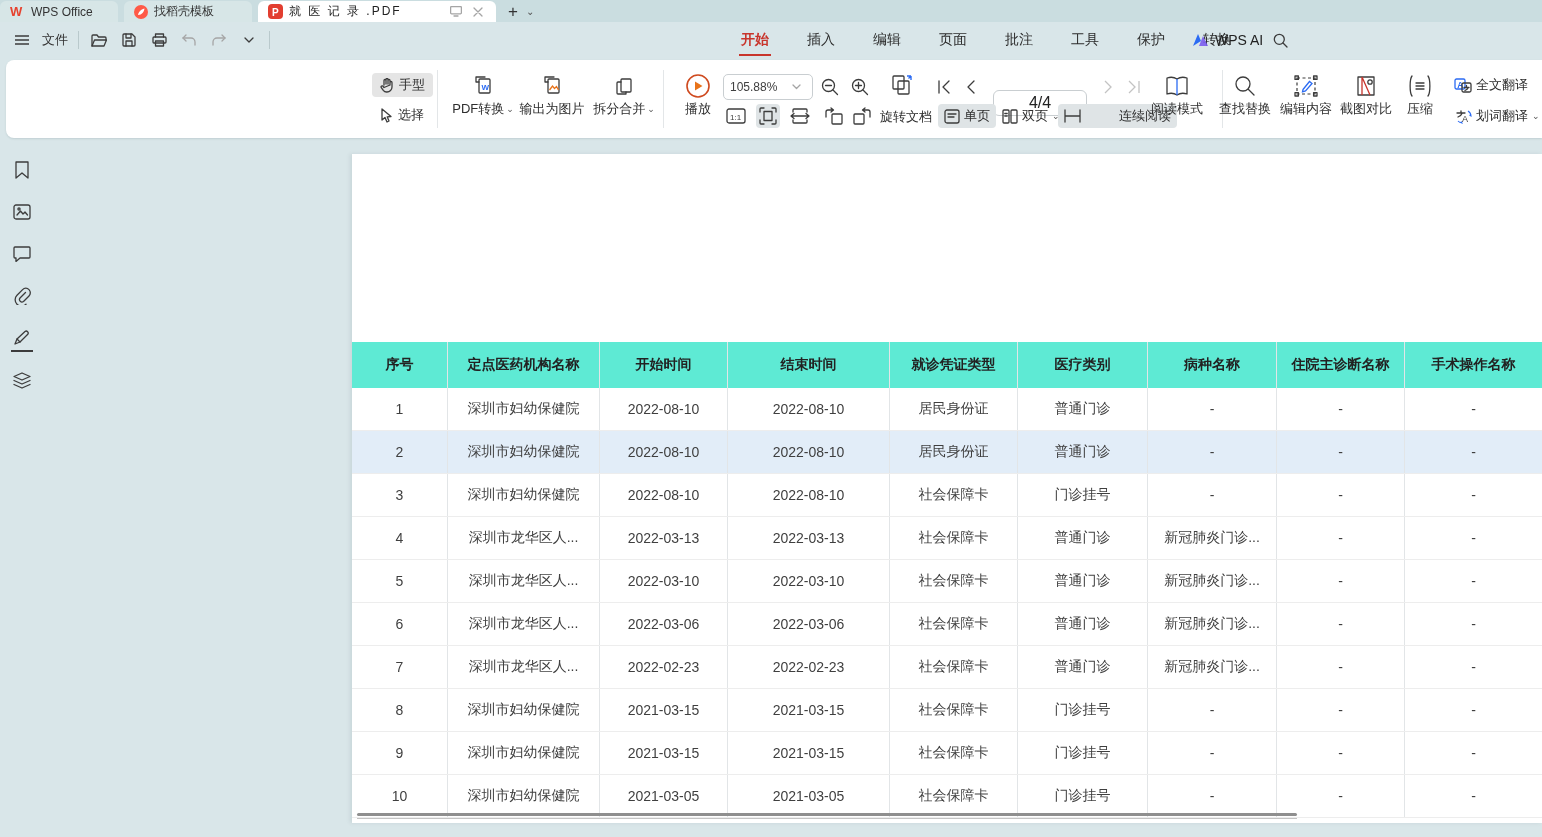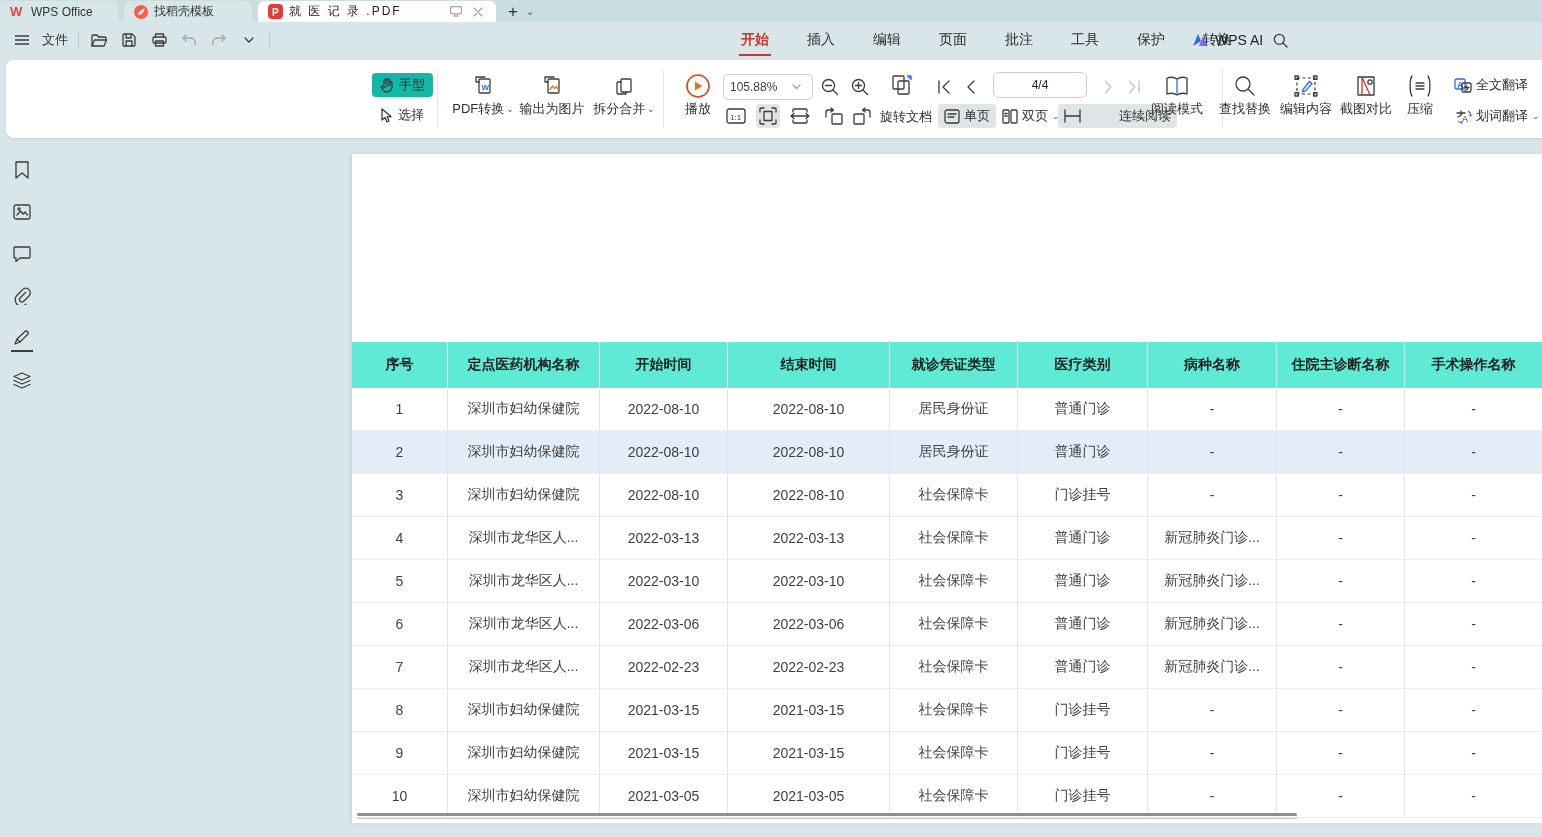--- a/index.html
+++ b/index.html
@@ -36,33 +36,33 @@
   .menu-tab.active::after { content:""; position:absolute; left:0; right:0; bottom:-1px; height:2px; background:#c8352c; }
   .wps-ai { position:absolute; left:1192px; top:0; height:36px; display:flex; align-items:center; gap:6px; font-size:14px; color:#222; }
   .mb-search { position:absolute; left:1270px; top:8px; }
 
   
   .ribbon { position:absolute; left:6px; top:60px; width:1536px; height:78px;
     background:#ffffff; border-radius:8px 0 0 8px; box-shadow:0 1px 2px rgba(60,90,95,.15); }
   .ribbon .abs { position:absolute; }
   .tool-toggle { display:flex; align-items:center; gap:5px; font-size:13px; color:#2e2e2e;
     height:24px; padding:0 8px; border-radius:4px; white-space:nowrap; }
-  .tool-toggle.on { background:#14b8a6; }
+  .tool-toggle.on { background:#e5e5e5; }
   .bigbtn { position:absolute; display:flex; flex-direction:column; align-items:center; font-size:13px; color:#2e2e2e; white-space:nowrap; }
   .bigbtn .ic { height:28px; display:flex; align-items:center; justify-content:center; }
   .bigbtn .lb { display:flex; align-items:center; gap:2px; }
   .chev-s { font-size:9px; color:#555; }
   .rdiv { position:absolute; top:10px; width:1px; height:58px; background:#e3e6e8; }
   .iconbtn { position:absolute; width:24px; height:24px; display:flex; align-items:center; justify-content:center; border-radius:4px; }
   .iconbtn.on { background:#dfe4e6; }
   .zoom-select { position:absolute; left:717px; top:14px; width:90px; height:26px; border:1px solid #c9ced1;
     border-radius:5px; display:flex; align-items:center; padding:0 6px; gap:4px; background:#fff; }
   .zoom-select input { width:58px; border:0; outline:0; font-size:12px; color:#404040; font-family:inherit; }
-  .page-input { position:absolute; left:987px; top:12px; width:94px; height:26px; border:1px solid #c9ced1;
-    border-radius:6px; text-align:center; font-size:12px; color:#222; outline:0; font-family:inherit; background:#fff; }
+  .page-input { position:absolute; left:987px; top:30px; width:94px; height:26px; border:1px solid #c9ced1;
+    border-radius:6px; text-align:center; font-size:16px; color:#222; outline:0; font-family:inherit; background:#fff; }
   .rowbtn { position:absolute; height:24px; display:flex; align-items:center; gap:4px; font-size:13px; color:#2e2e2e; padding:0 6px; border-radius:4px; white-space:nowrap; }
   .rowbtn.on { background:#dfe4e6; }
   .txt { font-size:13px; color:#2e2e2e; white-space:nowrap; }
 
   
   .sidebar { position:absolute; left:0; top:140px; width:44px; bottom:0; display:flex;
     flex-direction:column; align-items:center; gap:22px; padding-top:20px; }
   .sb-ic { width:20px; height:20px; display:flex; align-items:center; justify-content:center; position:relative; }
   .sb-ic.ul::after { content:""; position:absolute; left:-1px; right:-1px; bottom:-4px; height:2px; background:#3c3c3c; }
 

